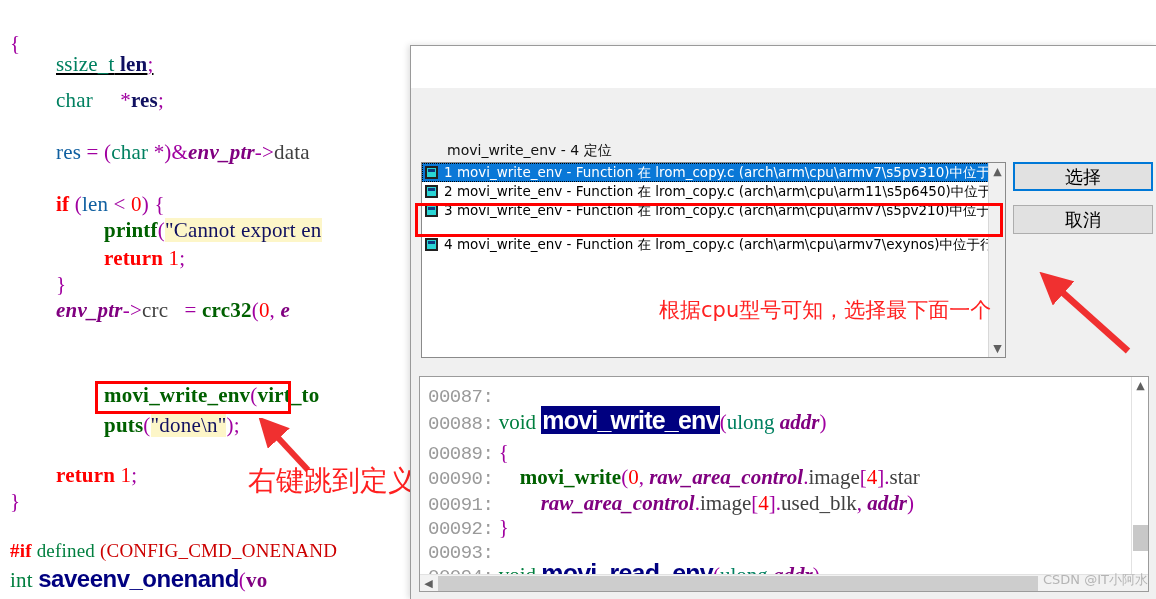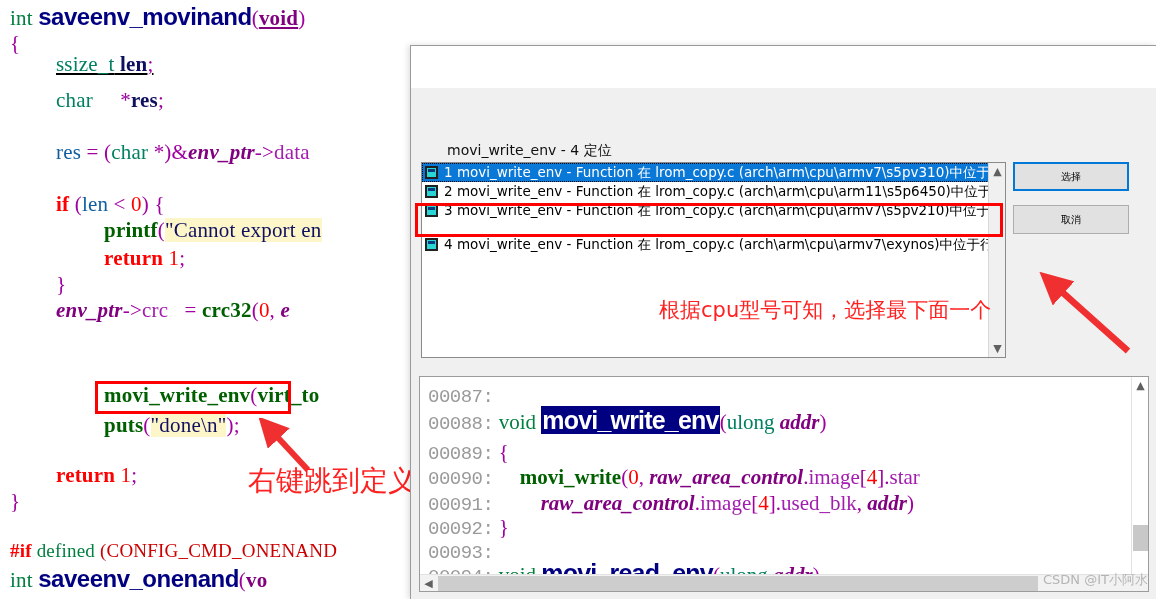--- a/index.html
+++ b/index.html
@@ -30,21 +30,21 @@
   .fn   { color:#000080; font-weight:bold; font-family:"Liberation Sans",sans-serif; font-size:24px; letter-spacing:-0.5px;}
   .type { color:#008060; }
   .typ2 { color:#800080; text-decoration:underline; font-weight:bold;}
   .var  { color:#0f5fa0; }
   .id   { color:#000080; font-style:italic; font-weight:bold; }
   .num  { color:#ff0000; }
   .punc { color:#a000a0; }
   .brc  { color:#a000a0; }
   .red  { color:#ff0000; font-weight:bold; }
   .grn  { color:#006000; font-weight:bold; }
-  .dgrn { color:#a21caf; }
+  .dgrn { color:#404040; }
   .str  { background:#fdf6c8; color:#101060; }
   .mac  { color:#ff0000; font-weight:bold; }
   .macc { color:#cc0000; font-size:19px; }
 
   
   #editor-callout-box {
     position:absolute; border:3px solid #ff0000;
     left:95px; top:381px; width:196px; height:33px;
   }
   
@@ -139,22 +139,22 @@
   
   #dlg-annotation {
     position:absolute; left:660px; top:252px;
     color:#ff2020; font-size:21px; white-space:nowrap;
     font-family:"DejaVu Sans", sans-serif;
   }
   #dlg-arrow { position:absolute; left:625px; top:183px; width:110px; height:90px; z-index:21;}
 
   
   .dbtn {
-    position:absolute; width:116px; height:29px;
-    font-size:10px; color:#000;
+    position:absolute; width:140px; height:29px;
+    font-size:18px; color:#000;
     font-family:"DejaVu Sans", sans-serif;
     display:flex; align-items:center; justify-content:center;
     cursor:pointer;
   }
   #btn-select { left:602px; top:74px; background:#e1e1e1; border:2px solid #0078d7; }
   #btn-cancel { left:602px; top:117px; background:#e1e1e1; border:1px solid #adadad; }
 
   
   #preview {
     position:absolute; left:8px; top:288px;
@@ -204,21 +204,20 @@
     z-index:30; white-space:nowrap;
   }
 </style>
 </head>
 <body>
 
 <div id="root">
 
   <div id="editor">
 
-    <div class="cline" style="left:10px; top:6px;"><span class="kw">int</span> <span class="fn">saveenv_movinand</span><span class="brc">(</span><span class="typ2">void</span><span class="brc">)</span></div>
     <div class="cline" style="left:10px; top:33px;"><span class="punc">{</span></div>
 
     <div class="cline" style="left:56px; top:54px;text-decoration:underline;"><span class="type">ssize_t</span> <span class="var" style="font-weight:bold;color:#101060;">len</span><span class="punc">;</span></div>
     <div class="cline" style="left:56px; top:90px;"><span class="type">char</span>     <span class="punc">*</span><span class="var" style="font-weight:bold;color:#101060;">res</span><span class="punc">;</span></div>
 
     <div class="cline" style="left:56px; top:142px;"><span class="var">res</span> <span class="punc">=</span> <span class="brc">(</span><span class="type">char</span> <span class="punc">*</span><span class="brc">)</span><span class="punc">&amp;</span><span class="id" style="color:#800080;">env_ptr</span><span class="punc">-&gt;</span><span class="dgrn">data</span></div>
     <div class="cline" style="left:56px; top:194px;"><span class="mac">if</span> <span class="brc">(</span><span class="var">len</span> <span class="punc">&lt;</span> <span class="num">0</span><span class="brc">)</span> <span class="punc">{</span></div>
     <div class="cline" style="left:104px; top:220px;"><span class="grn">printf</span><span class="brc">(</span><span class="str">"Cannot export en</span></div>
     <div class="cline" style="left:104px; top:248px;"><span class="red">return</span> <span class="num">1</span><span class="punc">;</span></div>
     <div class="cline" style="left:56px; top:274px;"><span class="punc">}</span></div>

